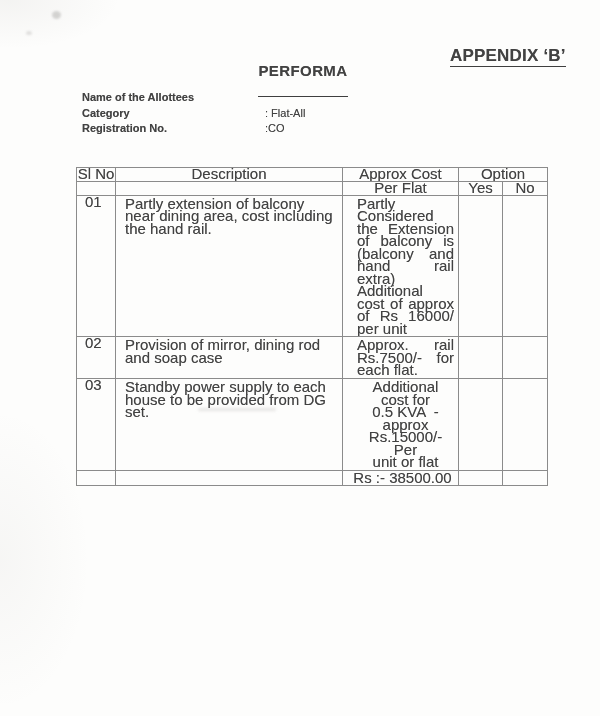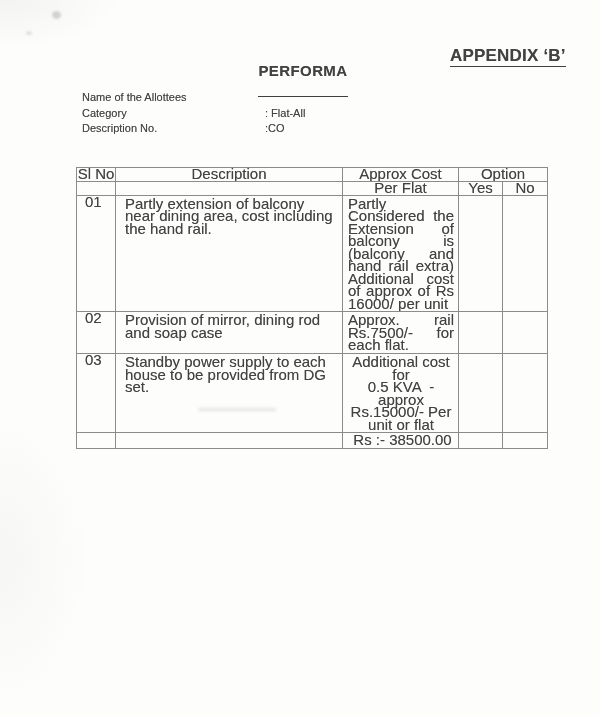--- a/index.html
+++ b/index.html
@@ -29,21 +29,21 @@
   }
   .appendix span { border-bottom: 1.2px solid #3f3f3f; padding-bottom: 1px; }
 
   .title-wrap { position: absolute; left: 0; right: 0; top: 62px; text-align: center; text-indent: 6px; }
   .title-wrap span {
     font-size: 15px; font-weight: bold; letter-spacing: 0.4px;
     border-bottom: 1.2px solid #3f3f3f; padding-bottom: 17px;
   }
 
   .info { position: absolute; left: 82px; top: 90px; font-size: 11px; line-height: 15.5px; }
-  .info-label { display: inline-block; width: 183px; }
+  .info-label { display: inline-block; width: 183px; font-weight: bold; }
   .info-value { display: inline-block; }
 
   table.cost-table {
     position: absolute; left: 76px; top: 167px;
     width: 471px; table-layout: fixed; border-collapse: collapse;
     font-size: 15px; line-height: 12.5px; color: #424242;
   }
   .cost-table th, .cost-table td {
     border: 1px solid #8b8b8b;
     font-weight: normal;
@@ -53,21 +53,21 @@
   }
   .cost-table thead th { text-align: center; vertical-align: middle; }
   tr.hrow-1 { height: 14px; }
   tr.hrow-2 { height: 13px; }
   tr.row-1 { height: 92px; }
   tr.row-2 { height: 42px; }
   tr.row-3 { height: 64px; }
   tr.row-total { height: 15px; }
   td.c-sl   { padding: 0 2px 1px 8px; }
   td.c-desc { padding: 2px 7px 1px 9px; }
-  td.c-cost { padding: 2px 4px 1px 5px; }
+  td.c-cost { padding: 2px 4px 1px 14px; }
   td.c-cost.justify { text-align: justify; }
   td.c-cost.preline { white-space: pre-wrap; text-align: center; }
   td.c-total { padding: 1px 2px 1px 6px; text-align: center; }
 </style>
 </head>
 <body>
 
 <div class="sheet">
 
   <span class="speck speck-1"></span>
@@ -83,21 +83,21 @@
   </div>
 
   <div class="info">
     <div class="info-row">
       <span class="info-label">Name of the Allottees</span><span class="info-value"></span>
     </div>
     <div class="info-row">
       <span class="info-label">Category</span><span class="info-value">: Flat-All</span>
     </div>
     <div class="info-row">
-      <span class="info-label">Description No.</span><span class="info-value">:CO</span>
+      <span class="info-label">Registration No.</span><span class="info-value">:CO</span>
     </div>
   </div>
 
   <table class="cost-table">
     <colgroup>
       <col style="width:39px">
         <col style="width:227px">
         <col style="width:116px">
         <col style="width:44px">
         <col style="width:45px">

